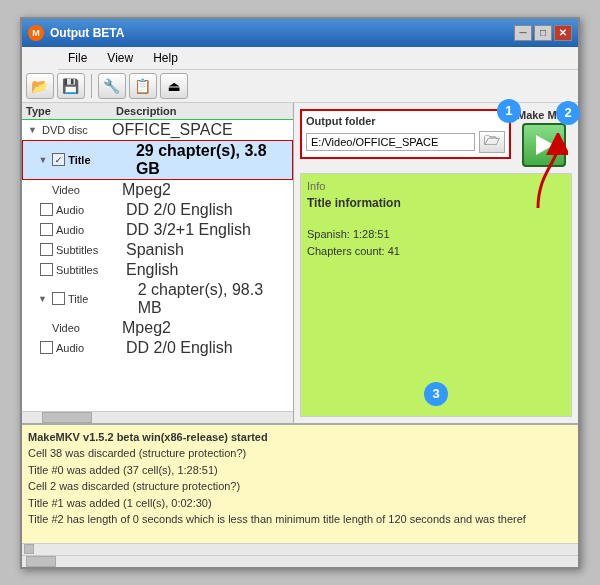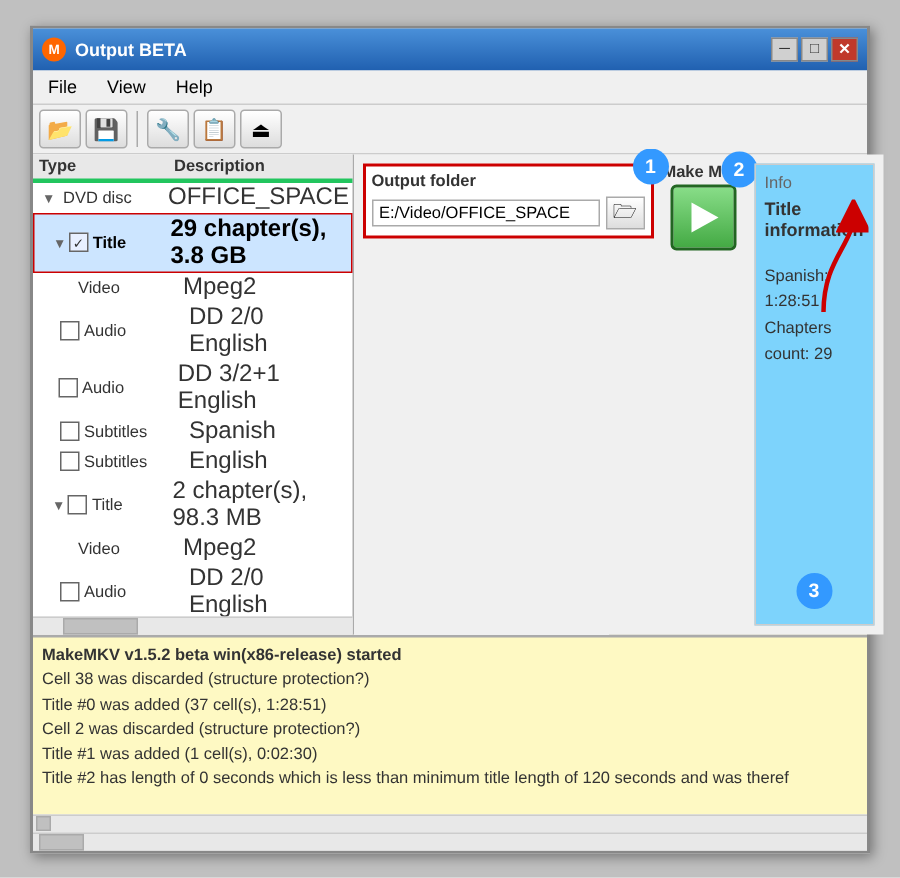--- a/index.html
+++ b/index.html
@@ -79,20 +79,21 @@
       color: white;
       font-weight: bold;
     }
 
     .menu-bar {
       background: #f0f0f0;
       border-bottom: 1px solid #ccc;
       display: flex;
       padding: 2px 4px;
       gap: 8px;
+      margin-left: 36px;
     }
 
     .menu-item {
       padding: 2px 6px;
       cursor: pointer;
       font-size: 12px;
     }
 
     .toolbar {
       background: #f0f0f0;
@@ -133,21 +134,21 @@
       width: 272px;
       border-right: 1px solid #aaa;
       display: flex;
       flex-direction: column;
       background: white;
     }
 
     .tree-header {
       display: flex;
       background: #e8e8e8;
-      border-bottom: 3px solid #22c55e;
+      border-bottom: 1px solid #22c55e;
       padding: 2px 4px;
     }
 
     .tree-col-type {
       width: 90px;
       font-weight: bold;
       font-size: 11px;
       color: #333;
     }
 
@@ -445,21 +446,21 @@
         </div>
 
       </div>
       <div class="scrollbar-h">
         <div class="scrollbar-track">
           <div class="scrollbar-thumb" style="left:20px; width:50px;"></div>
         </div>
       </div>
     </div>
 
-    <div style="flex:1; display:flex; flex-direction:row; padding:6px; gap:6px; background:#f0f0f0; position:relative;">
+    <div style="flex:1; display:flex; flex-direction:column; padding:6px; gap:6px; background:#f0f0f0; position:relative;">
 
       <div style="display:flex; gap:6px; align-items:flex-start; position:relative;">
         <div style="flex:1; border:2px solid #cc0000; padding:4px; background:white; position:relative;">
           <div class="output-folder-label">Output folder</div>
           <div class="output-folder-input-row">
             <input type="text" class="output-folder-input" value="E:/Video/OFFICE_SPACE" style="">
             <div class="folder-icon-btn">🗁</div>
           </div>
 
           <div class="circle-badge" style="top:-12px; right: -12px; z-index:10;">1</div>
@@ -479,30 +480,30 @@
 
       <svg style="position:absolute; top:30px; right:10px; pointer-events:none; z-index:5;" width="60" height="80">
         <defs>
           <marker id="arrowhead" markerWidth="8" markerHeight="8" refX="4" refY="4" orient="auto">
             <polygon points="0 0, 8 4, 0 8" fill="#cc0000"></polygon>
           </marker>
         </defs>
         <path d="M 30 75 C 30 40, 50 30, 50 10" stroke="#cc0000" stroke-width="3" fill="none" marker-end="url(#arrowhead)"></path>
       </svg>
 
-      <div style="flex:1; background:#7dd3fc; border:1px solid #ccc; padding:6px; position:relative;">
+      <div style="flex:1; background:#bef264; border:1px solid #ccc; padding:6px; position:relative;">
         <div style="font-size:11px;color:#666;margin-bottom:4px;">Info</div>
         <div class="info-title">Title information</div>
         <div class="info-text">
           <span>Spanish:</span>
           <span>1:28:51</span>
         </div>
         <div class="info-text">
           <span>Chapters count:</span>
-          <span>29</span>
+          <span>41</span>
         </div>
 
         <div class="circle-badge" style="position:absolute; bottom:10px; left:50%; transform:translateX(-50%);">3</div>
       </div>
 
     </div>
   </div>
 
   <div class="log-section">
     <div class="log-line bold">MakeMKV v1.5.2 beta win(x86-release) started</div>

